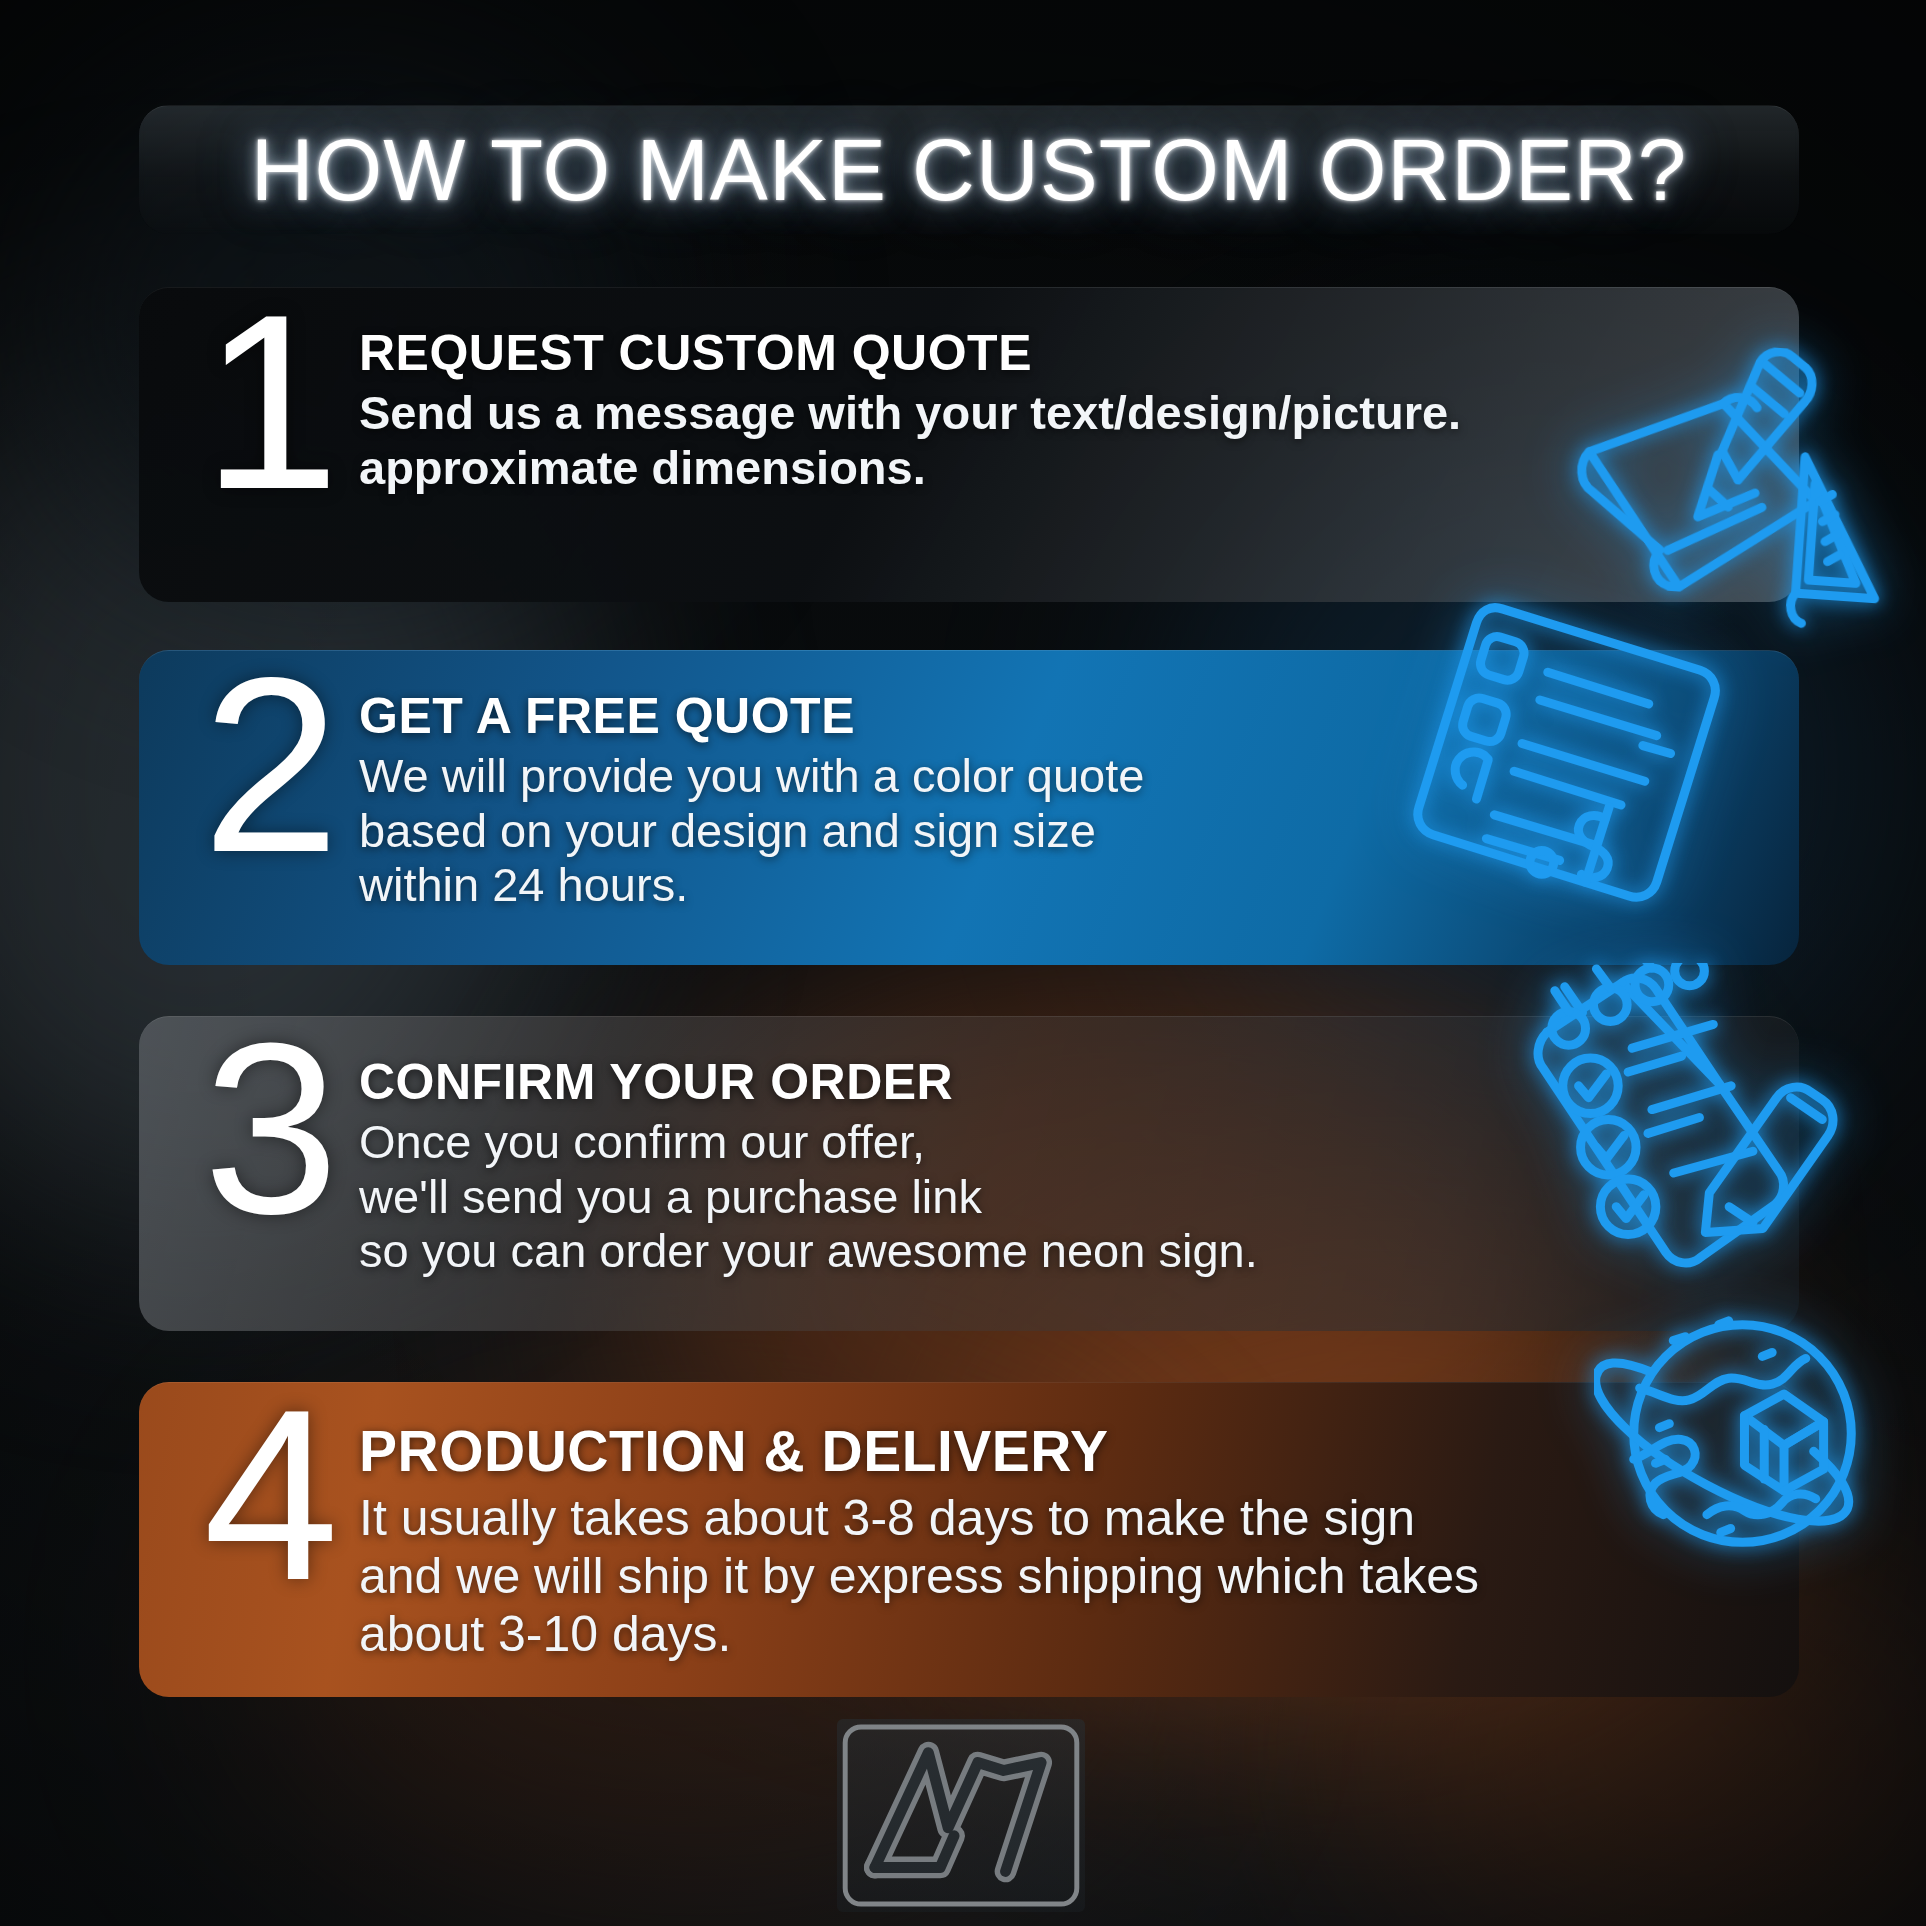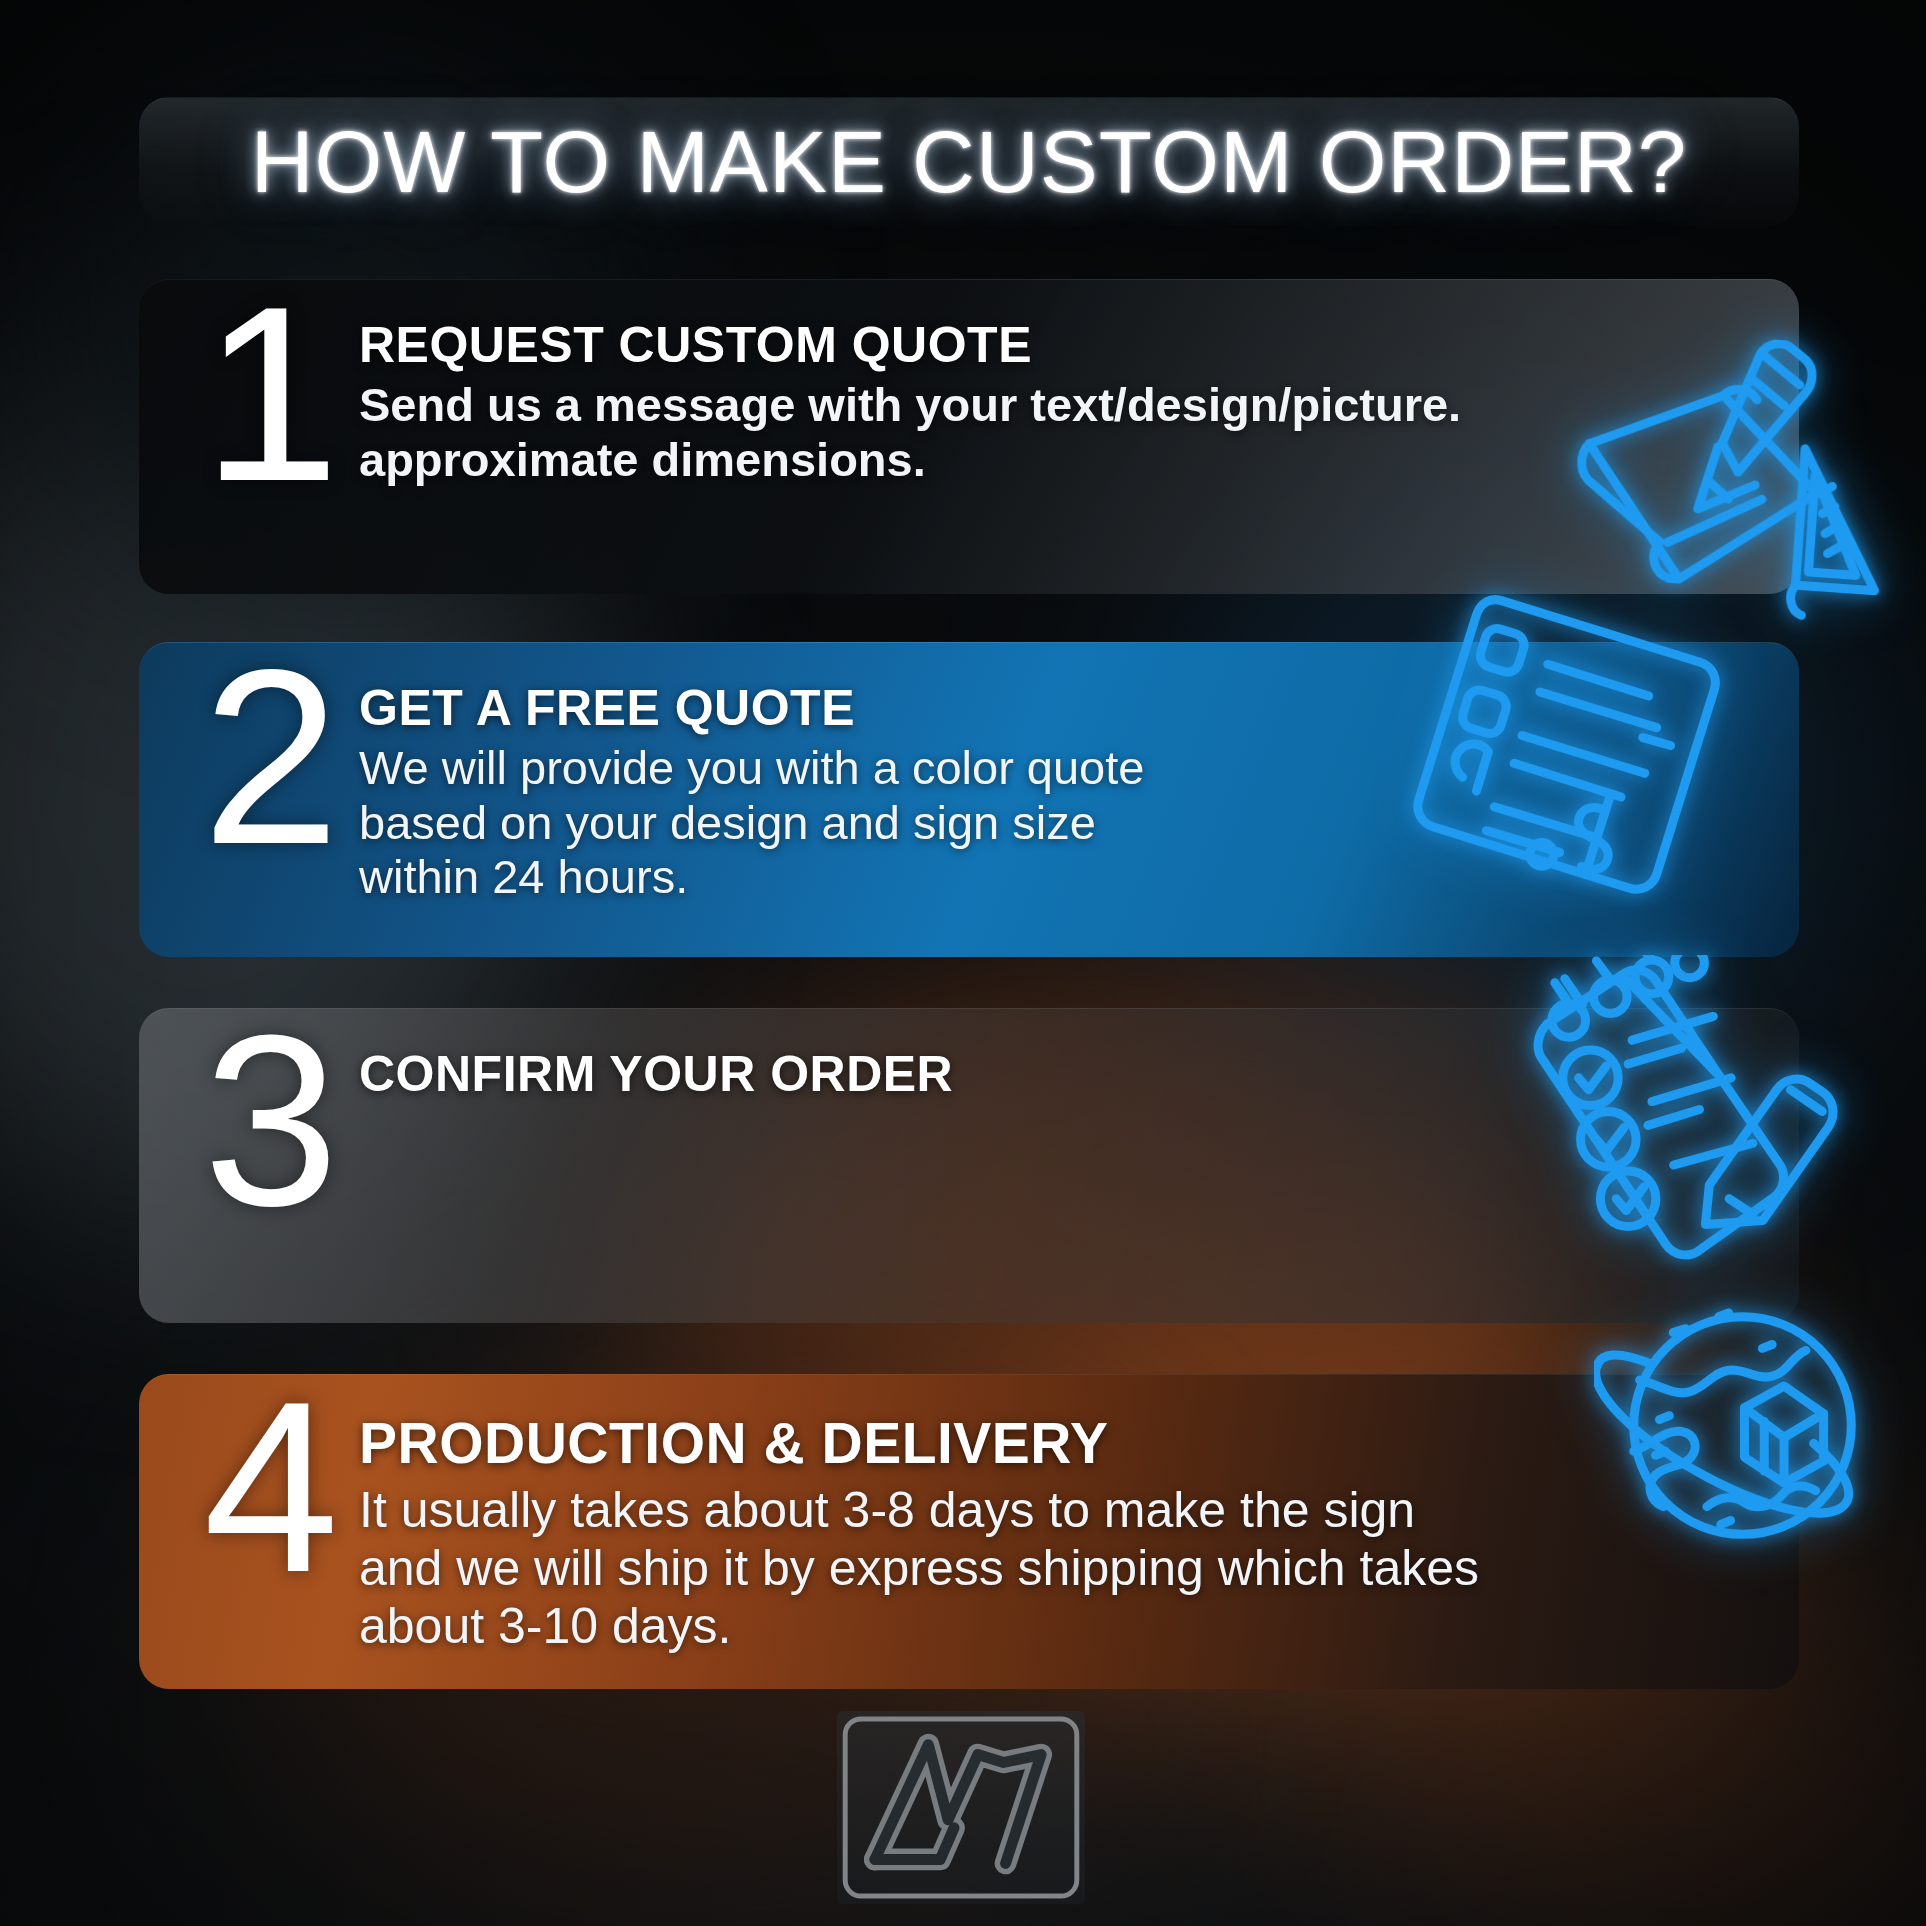--- a/index.html
+++ b/index.html
@@ -33,20 +33,21 @@
   .blob-g{ left:1366px; top:1544px; width:614px;  height:416px;  background:#7b3c19; opacity:.3; }
   .bg-vignette{
     background:radial-gradient(95% 80% at 50% 48%, rgba(0,0,0,0) 38%, rgba(0,0,0,.62) 100%);
   }
 
   
   #content{
     position:relative;
     width:1927px; height:1574px;
     padding:0;
+    margin-top:8px;
   }
 
   
   .title-card{
     position:absolute;
     left:139px; top:97px;
     width:1660px; height:129px;
     border-radius:30px;
     background:linear-gradient(180deg, rgba(58,66,72,.55) 0%, rgba(28,33,37,.42) 55%, rgba(14,17,20,.30) 100%);
     border-top:1px solid rgba(255,255,255,.07);
@@ -248,20 +249,25 @@
         </div>
       </div>
     </div>
 
     <div class="card card-3">
       <div class="card-inner">
         <div class="card-body">
           <div class="num">3</div>
           <div class="txt">
             <div class="step-title">CONFIRM YOUR ORDER</div>
+            <div class="step-desc">
+              <span class="ln">Once you confirm our offer,</span>
+              <span class="ln">we'll send you a purchase link</span>
+              <span class="ln">so you can order your awesome neon sign.</span>
+            </div>
           </div>
         </div>
       </div>
     </div>
 
     <div class="card card-4">
       <div class="card-inner">
         <div class="card-body">
           <div class="num">4</div>
           <div class="txt">

